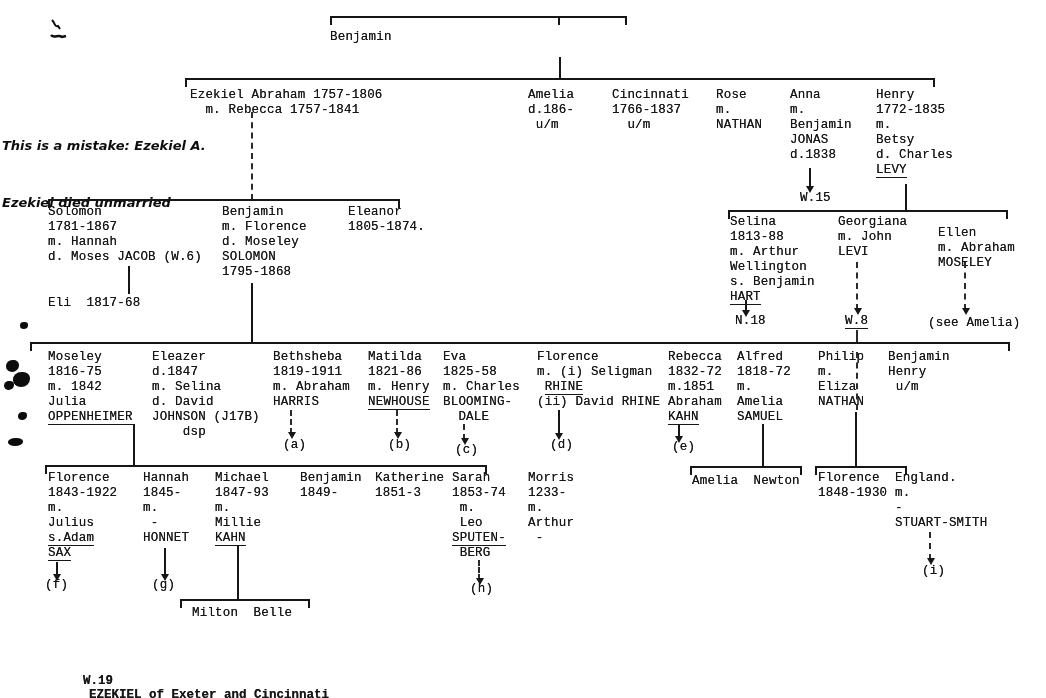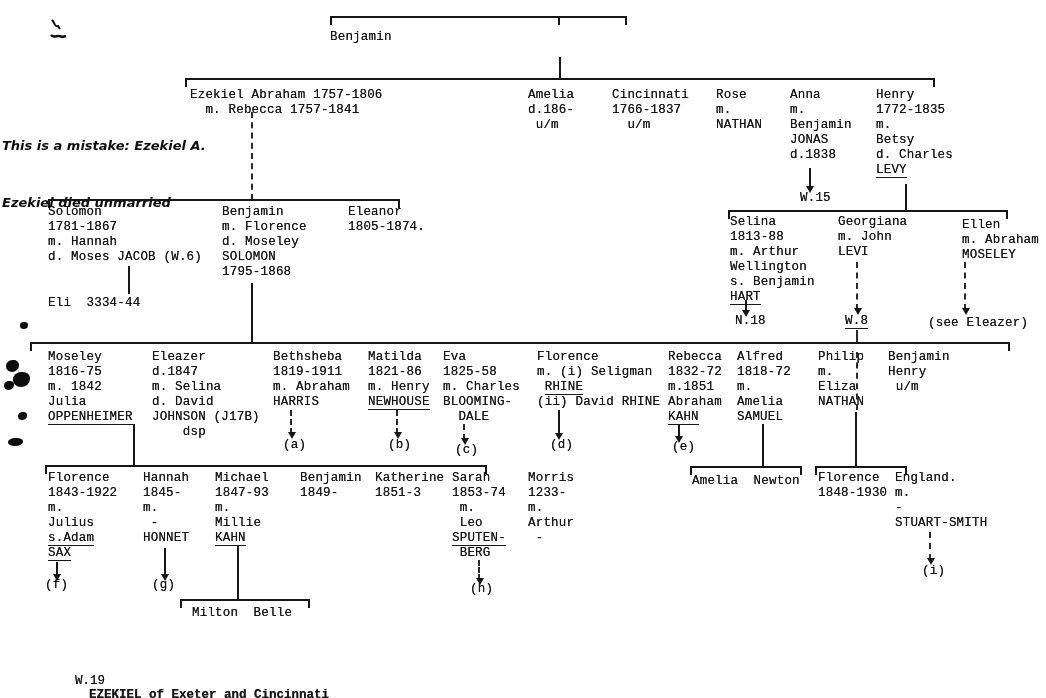--- a/index.html
+++ b/index.html
@@ -28,21 +28,21 @@
   .annotation{
     position:absolute;left:2px;top:98px;
     font-family:"DejaVu Sans","Liberation Sans",sans-serif;
     font-style:italic;font-weight:bold;font-size:13px;line-height:19px;
     color:#0d0d0d;white-space:pre;
   }
   .caption{
     position:absolute;left:45px;top:660px;font-size:12.5px;white-space:pre;
     text-shadow:0 0 .5px rgba(20,20,20,.85);
   }
-  .caption .ref{font-weight:normal;}
+  .caption .ref{font-weight:bold;margin-left:8px;}
   .caption .title{margin-left:14px;font-weight:bold;border-bottom:1.7px solid currentColor;}
   .mark{position:absolute;left:48px;top:18px;}
 </style>
 </head>
 <body>
 
 <div class="stage">
 
   <svg class="mark" width="22" height="24" viewBox="0 0 22 24">
     <path d="M4 2 C8 6, 6 9, 10 8 L12 11" stroke="#0c0c0c" stroke-width="2" fill="none"></path>
@@ -58,29 +58,29 @@
       <div class="node" style="left: 330px; top: 30px;"><div class="tl"><span>Benjamin</span></div></div>
       <div class="node" style="left: 523px; top: 30px;"></div>
       <div class="node" style="left: 190px; top: 88px;"><div class="tl"><span>Ezekiel Abraham 1757-1806</span></div><div class="tl"><span>  m. Rebecca 1757-1841</span></div></div>
       <div class="node" style="left: 528px; top: 88px;"><div class="tl"><span>Amelia</span></div><div class="tl"><span>d.186-</span></div><div class="tl"><span> u/m</span></div></div>
       <div class="node" style="left: 612px; top: 88px;"><div class="tl"><span>Cincinnati</span></div><div class="tl"><span>1766-1837</span></div><div class="tl"><span>  u/m</span></div></div>
       <div class="node" style="left: 716px; top: 88px;"><div class="tl"><span>Rose</span></div><div class="tl"><span>m.</span></div><div class="tl"><span>NATHAN</span></div></div>
       <div class="node" style="left: 790px; top: 88px;"><div class="tl"><span>Anna</span></div><div class="tl"><span>m.</span></div><div class="tl"><span>Benjamin</span></div><div class="tl"><span>JONAS</span></div><div class="tl"><span>d.1838</span></div></div>
       <div class="node" style="left: 876px; top: 88px;"><div class="tl"><span>Henry</span></div><div class="tl"><span>1772-1835</span></div><div class="tl"><span>m.</span></div><div class="tl"><span>Betsy</span></div><div class="tl"><span>d. Charles</span></div><div class="tl"><span class="u">LEVY</span></div></div>
       <div class="node" style="left: 800px; top: 191px;"><div class="tl"><span>W.15</span></div></div>
       <div class="node" style="left: 48px; top: 205px;"><div class="tl"><span>Solomon</span></div><div class="tl"><span>1781-1867</span></div><div class="tl"><span>m. Hannah</span></div><div class="tl"><span>d. Moses JACOB (W.6)</span></div></div>
-      <div class="node" style="left: 48px; top: 296px;"><div class="tl"><span>Eli  3334-44</span></div></div>
+      <div class="node" style="left: 48px; top: 296px;"><div class="tl"><span>Eli  1817-68</span></div></div>
       <div class="node" style="left: 222px; top: 205px;"><div class="tl"><span>Benjamin</span></div><div class="tl"><span>m. Florence</span></div><div class="tl"><span>d. Moseley</span></div><div class="tl"><span>SOLOMON</span></div><div class="tl"><span>1795-1868</span></div></div>
       <div class="node" style="left: 320px; top: 205px; margin-left: 28px;"><div class="tl"><span>Eleanor</span></div><div class="tl"><span>1805-1874.</span></div></div>
       <div class="node" style="left: 730px; top: 215px;"><div class="tl"><span>Selina</span></div><div class="tl"><span>1813-88</span></div><div class="tl"><span>m. Arthur</span></div><div class="tl"><span>Wellington</span></div><div class="tl"><span>s. Benjamin</span></div><div class="tl"><span class="u">HART</span></div></div>
       <div class="node" style="left: 735px; top: 314px;"><div class="tl"><span>N.18</span></div></div>
       <div class="node" style="left: 838px; top: 215px;"><div class="tl"><span>Georgiana</span></div><div class="tl"><span>m. John</span></div><div class="tl"><span>LEVI</span></div></div>
       <div class="node" style="left: 845px; top: 314px;"><div class="tl"><span class="u">W.8</span></div></div>
-      <div class="node" style="left: 938px; top: 218px; margin-left: 24px;"><div class="tl"><span>Ellen</span></div><div class="tl"><span>m. Abraham</span></div><div class="tl"><span>MOSELEY</span></div></div>
-      <div class="node" style="left: 928px; top: 316px;"><div class="tl"><span>(see Eleazer)</span></div></div>
+      <div class="node" style="left: 938px; top: 226px;"><div class="tl"><span>Ellen</span></div><div class="tl"><span>m. Abraham</span></div><div class="tl"><span>MOSELEY</span></div></div>
+      <div class="node" style="left: 928px; top: 316px;"><div class="tl"><span>(see Amelia)</span></div></div>
       <div class="node" style="left: 48px; top: 350px;"><div class="tl"><span>Moseley</span></div><div class="tl"><span>1816-75</span></div><div class="tl"><span>m. 1842</span></div><div class="tl"><span>Julia</span></div><div class="tl"><span class="u">OPPENHEIMER</span></div></div>
       <div class="node" style="left: 152px; top: 350px;"><div class="tl"><span>Eleazer</span></div><div class="tl"><span>d.1847</span></div><div class="tl"><span>m. Selina</span></div><div class="tl"><span>d. David</span></div><div class="tl"><span>JOHNSON (J17B)</span></div><div class="tl"><span>    dsp</span></div></div>
       <div class="node" style="left: 273px; top: 350px;"><div class="tl"><span>Bethsheba</span></div><div class="tl"><span>1819-1911</span></div><div class="tl"><span>m. Abraham</span></div><div class="tl"><span>HARRIS</span></div></div>
       <div class="node" style="left: 283px; top: 438px;"><div class="tl"><span>(a)</span></div></div>
       <div class="node" style="left: 368px; top: 350px;"><div class="tl"><span>Matilda</span></div><div class="tl"><span>1821-86</span></div><div class="tl"><span>m. Henry</span></div><div class="tl"><span class="u">NEWHOUSE</span></div></div>
       <div class="node" style="left: 388px; top: 438px;"><div class="tl"><span>(b)</span></div></div>
       <div class="node" style="left: 443px; top: 350px;"><div class="tl"><span>Eva</span></div><div class="tl"><span>1825-58</span></div><div class="tl"><span>m. Charles</span></div><div class="tl"><span>BLOOMING-</span></div><div class="tl"><span>  DALE</span></div></div>
       <div class="node" style="left: 455px; top: 443px;"><div class="tl"><span>(c)</span></div></div>
       <div class="node" style="left: 537px; top: 350px;"><div class="tl"><span>Florence</span></div><div class="tl"><span>m. (i) Seligman</span></div><div class="tl"><span> </span><span class="u">RHINE</span></div><div class="tl"><span>(ii) David RHINE</span></div></div>
       <div class="node" style="left: 550px; top: 438px;"><div class="tl"><span>(d)</span></div></div>

